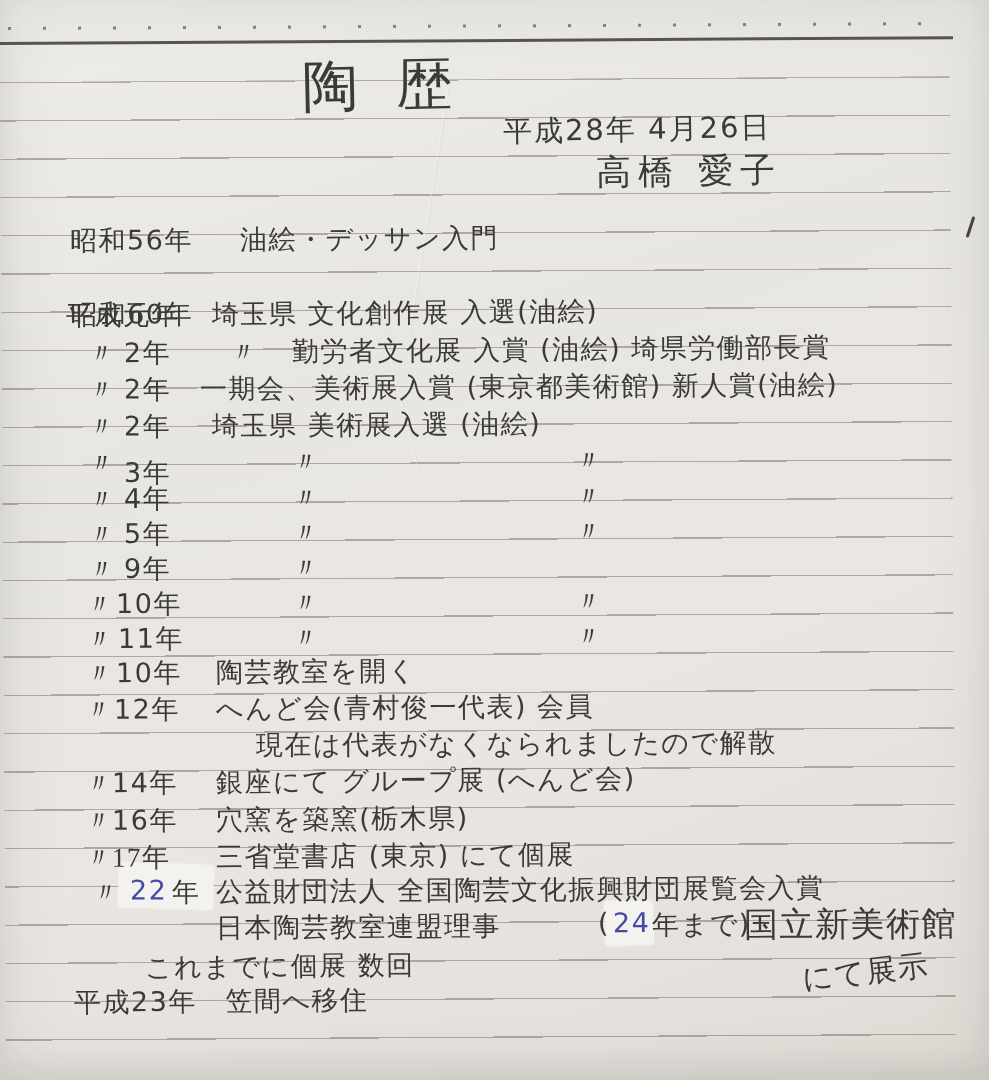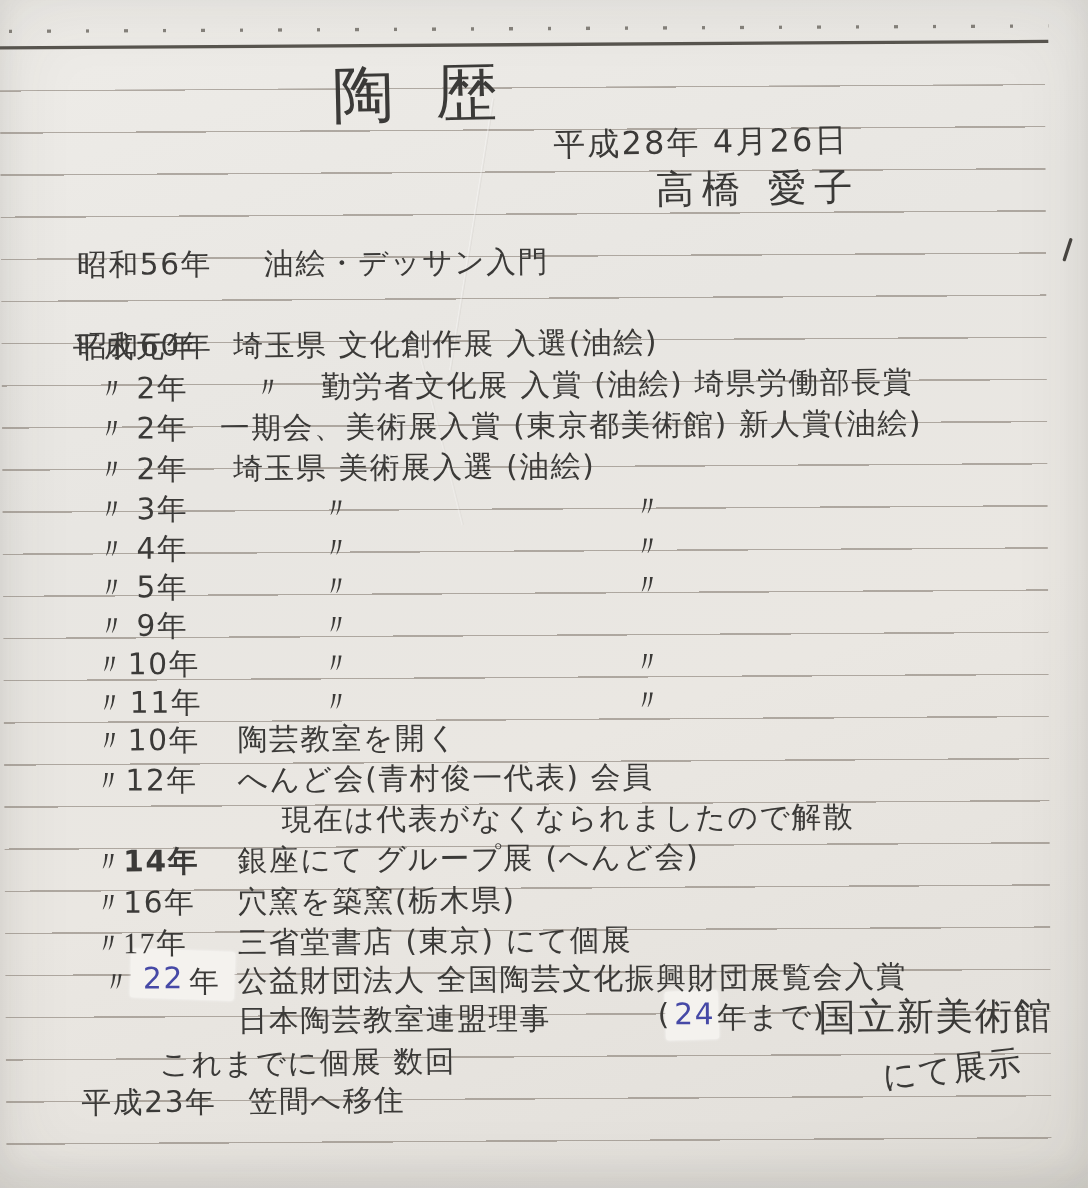--- a/index.html
+++ b/index.html
@@ -103,21 +103,21 @@
 </div>
 
 <div class="row hand" style="top:406px;transform:rotate(-0.4deg);">
   <span class="seg" style="left:88px;">〃</span>
   <span class="seg" style="left:124px;">2年</span>
   <span class="seg" style="left:212px;">埼玉県 美術展入選 (油絵)</span>
 </div>
 
 <div class="row hand" style="top:443px;transform:rotate(-0.3deg);">
   <span class="seg" style="left:88px;">〃</span>
-  <span class="seg" style="left:124px;">3年</span>
+  <span class="seg" style="left:124px;margin-top:10px;">3年</span>
   <span class="seg" style="left:292px;">〃</span>
   <span class="seg" style="left:575px;">〃</span>
 </div>
 
 <div class="row hand" style="top:479px;transform:rotate(-0.3deg);">
   <span class="seg" style="left:88px;">〃</span>
   <span class="seg" style="left:124px;">4年</span>
   <span class="seg" style="left:292px;">〃</span>
   <span class="seg" style="left:575px;">〃</span>
 </div>
@@ -160,21 +160,21 @@
   <span class="seg" style="left:114px;">12年</span>
   <span class="seg" style="left:216px;">へんど会(青村俊一代表) 会員</span>
 </div>
 
 <div class="row hand" style="top:726px;transform:rotate(-0.3deg);">
   <span class="seg" style="left:256px;">現在は代表がなくなられましたので解散</span>
 </div>
 
 <div class="row hand" style="top:762px;transform:rotate(-0.5deg);">
   <span class="seg" style="left:85px;">〃</span>
-  <span class="seg" style="left:112px;font-weight:bold;">14年</span>
+  <span class="seg" style="left:112px;">14年</span>
   <span class="seg" style="left:216px;">銀座にて グループ展 (へんど会)</span>
 </div>
 
 <div class="row hand" style="top:800px;transform:rotate(-0.4deg);">
   <span class="seg" style="left:85px;">〃</span>
   <span class="seg" style="left:112px;">16年</span>
   <span class="seg" style="left:216px;">穴窯を築窯(栃木県)</span>
 </div>
 
 <div class="row hand" style="top:837px;transform:rotate(-0.4deg);">

